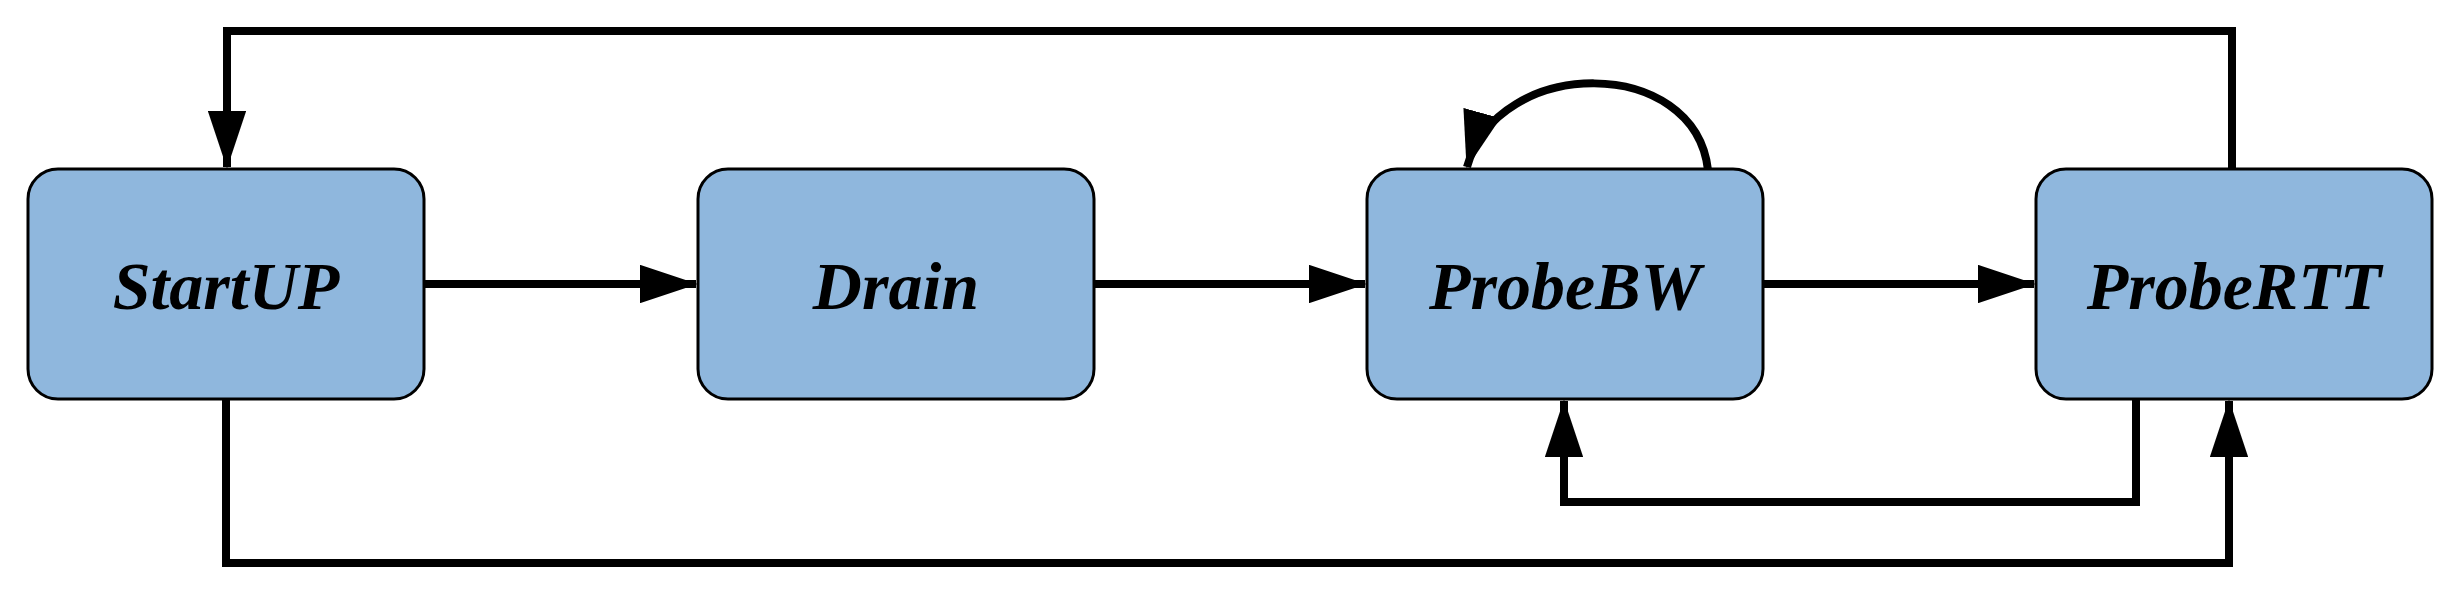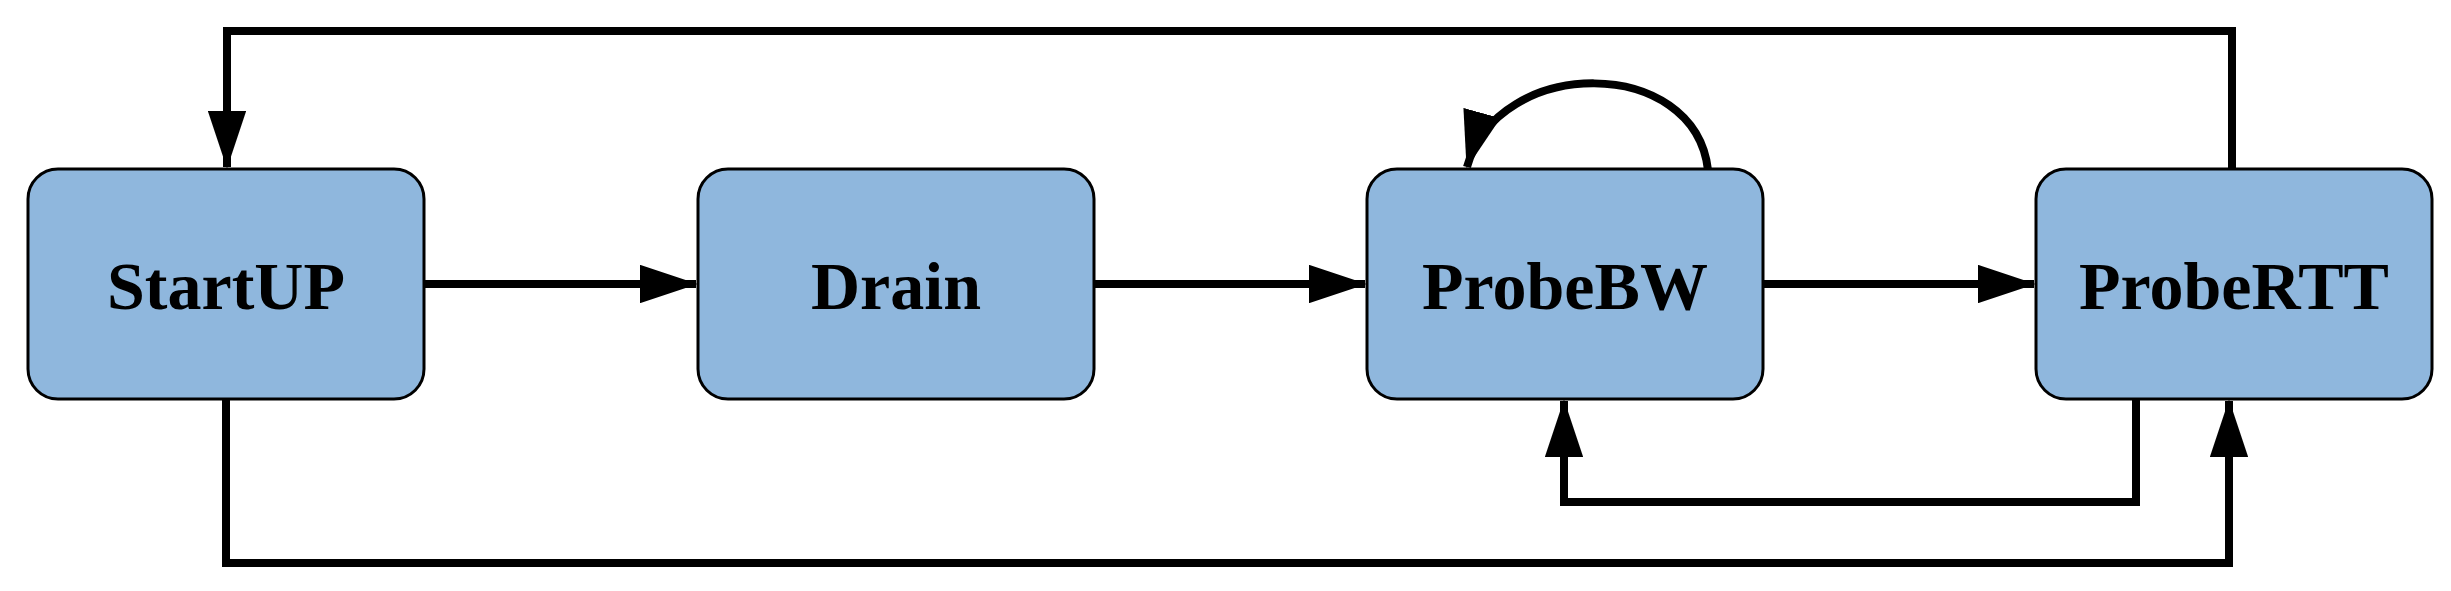--- a/index.html
+++ b/index.html
@@ -5,20 +5,21 @@
   html, body {
     margin: 0;
     padding: 0;
     background: #ffffff;
   }
   .diagram-wrap {
     width: 2451px;
     max-width: 100%;
     height: 591px;
     background: #ffffff;
+    font-style: italic;
   }
   svg {
     display: block;
     width: 100%;
     height: 100%;
   }
   .edge {
     fill: none;
     stroke-width: 8;
     stroke-linejoin: miter;

